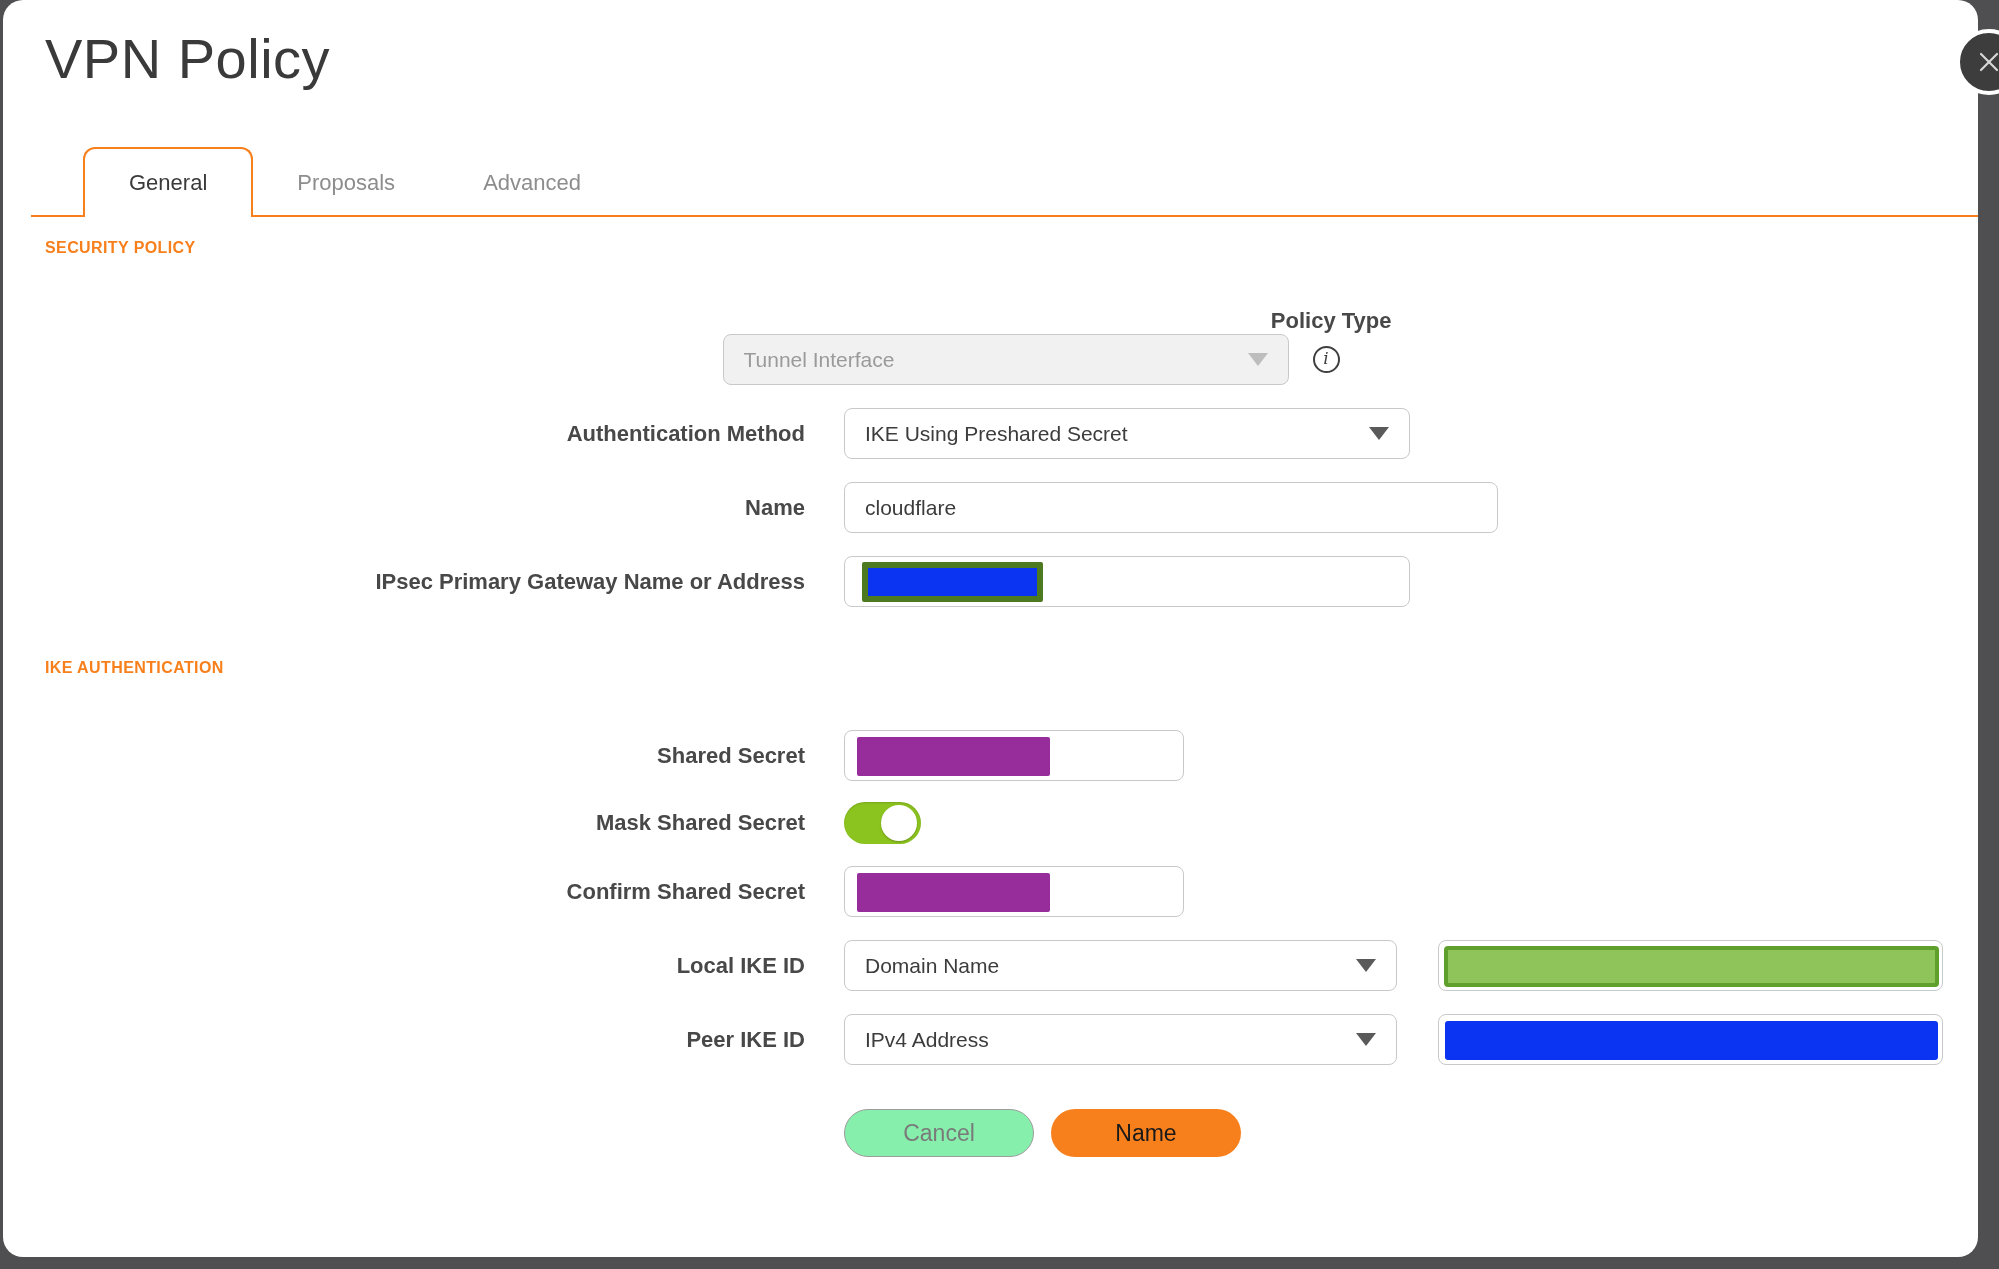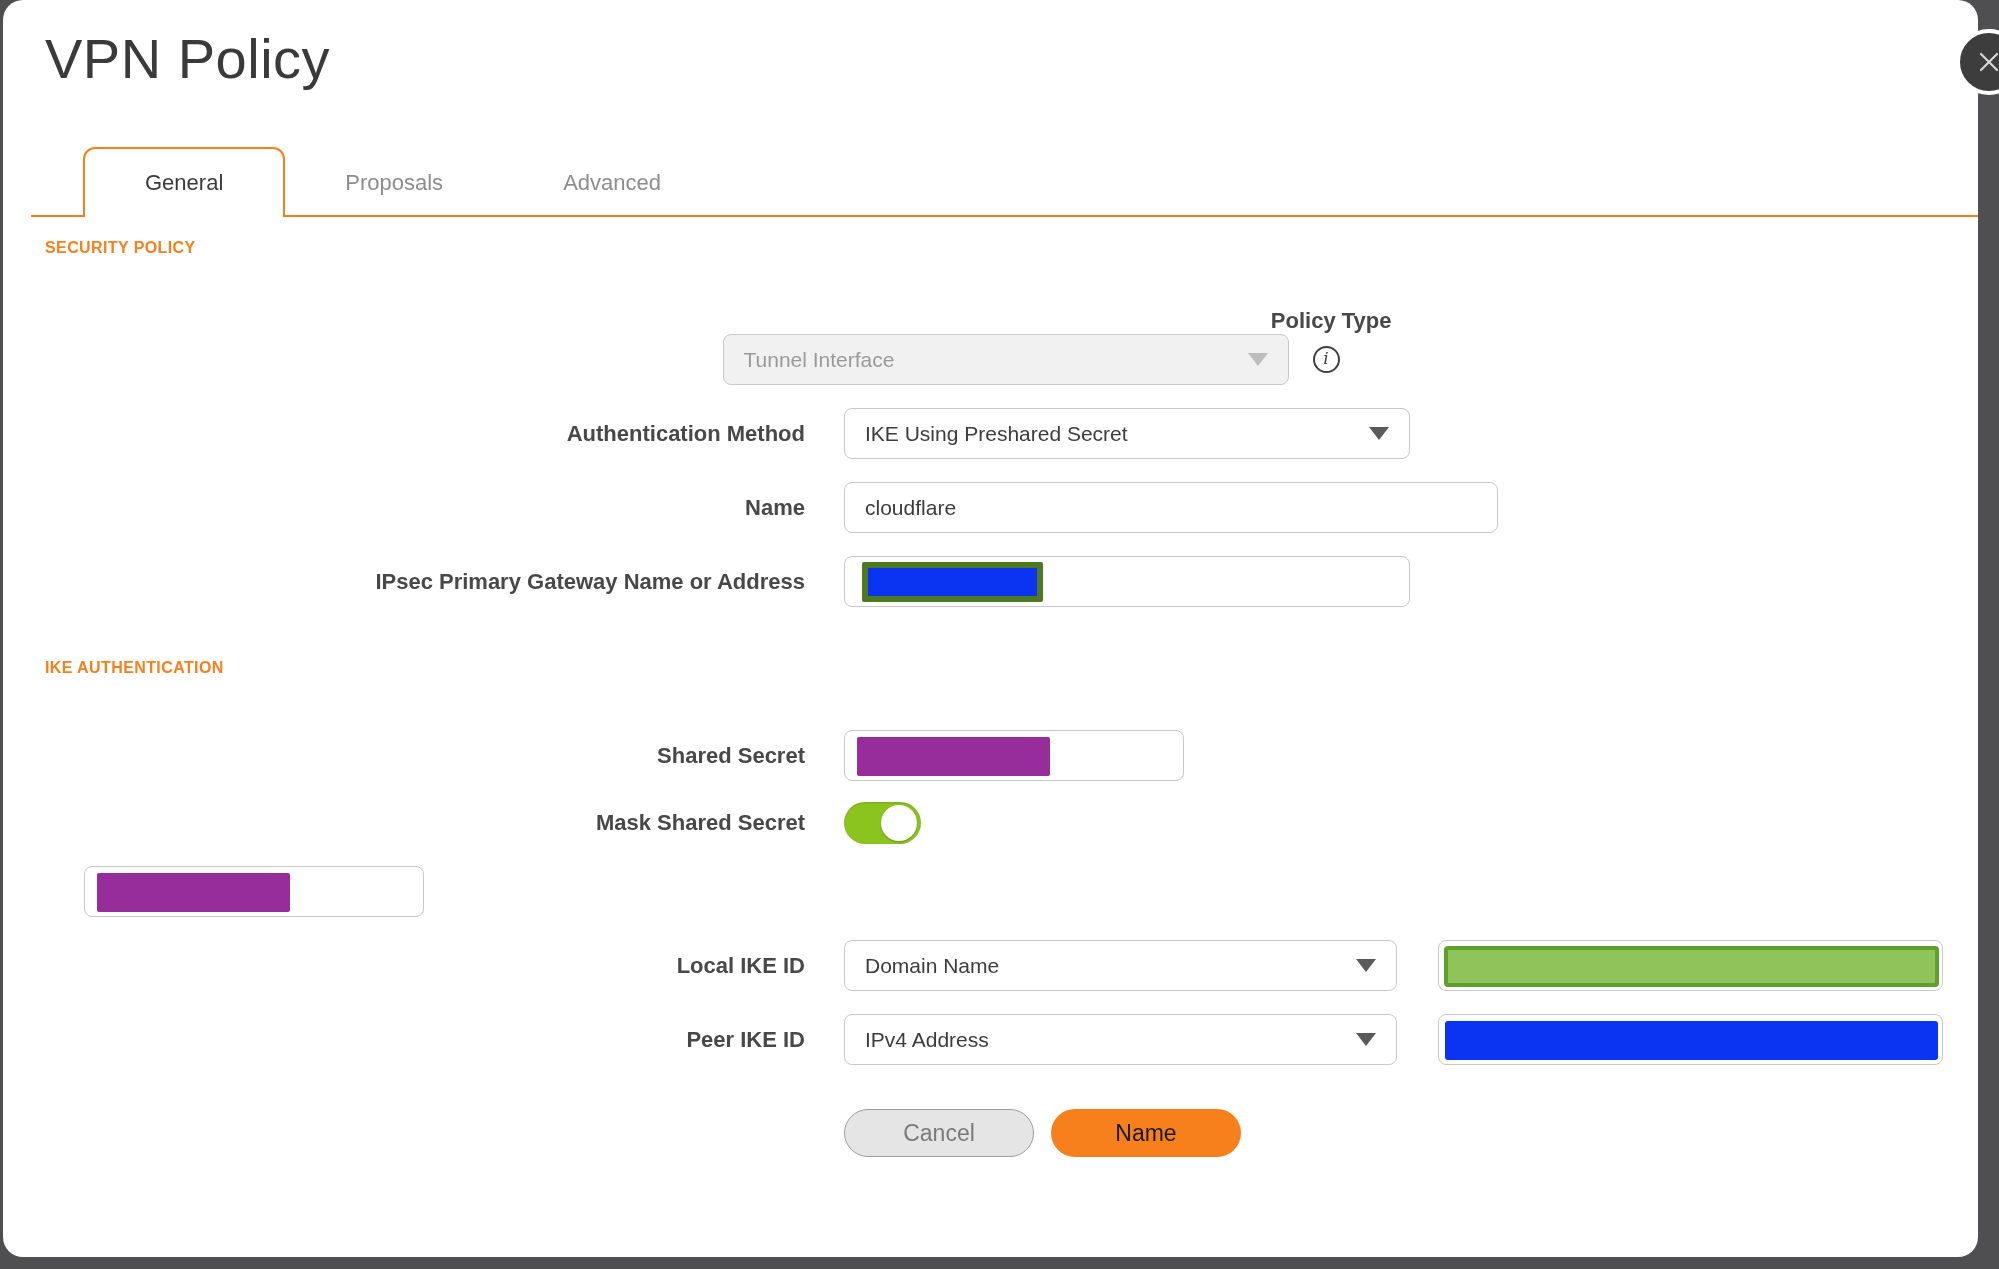--- a/index.html
+++ b/index.html
@@ -5,21 +5,21 @@
   html,body{margin:0;padding:0;}
   body{font-family:"Liberation Sans",sans-serif;}
   .page{position:relative;width:1999px;height:1269px;background:#4f4f51;overflow:hidden;}
   .modal{position:absolute;left:3px;top:0;width:1975px;height:1257px;background:#ffffff;border-radius:20px;box-sizing:border-box;}
 
   .dialog-title{margin:26px 0 0 42px;font-size:56px;font-weight:400;color:#3a3a3a;letter-spacing:0.5px;}
 
   
   .tabs{position:relative;display:flex;align-items:flex-end;margin-top:56px;height:70px;padding-left:80px;box-sizing:border-box;}
   .tabs-underline{position:absolute;left:28px;right:0;bottom:0;height:2px;background:var(--accent-orange,#f7801d);}
-  .tab{height:68px;display:flex;align-items:center;justify-content:center;padding:0 60px;font-size:22px;color:#8d8d8d;cursor:pointer;position:relative;}
+  .tab{height:68px;display:flex;align-items:center;justify-content:center;padding:0 44px;font-size:22px;color:#8d8d8d;cursor:pointer;position:relative;}
   .tab.active{background:#fff;border:2px solid var(--accent-orange,#f7801d);border-bottom:none;border-radius:12px 12px 0 0;color:#3a3a3a;z-index:2;height:70px;box-sizing:border-box;}
   .tab.active:after{content:"";position:absolute;left:0;right:0;bottom:-2px;height:2px;background:#fff;}
 
   .content{padding:0 0 0 42px;}
   .section-heading{font-size:16px;font-weight:bold;color:var(--accent-orange,#f7801d);letter-spacing:0.4px;margin-top:22px;height:24px;}
   .section-heading.second{margin-top:52px;}
 
   
   .row{display:flex;align-items:center;margin-top:23px;}
   .row.first{margin-top:45px;flex-direction:column;}
@@ -47,21 +47,21 @@
   .redact-green{margin:5px;width:495px;height:41px;box-sizing:border-box;background:var(--redaction-green-fill,#8ec45a);border:4px solid var(--redaction-green-border,#5fa02c);border-radius:4px;}
   .redact-blue{margin:6px;width:493px;height:39px;background:var(--redaction-blue,#0b34f2);border-radius:3px;}
 
   .info-badge{margin-left:24px;width:27px;height:27px;box-sizing:border-box;border:2px solid #3f3f3f;border-radius:50%;display:flex;align-items:center;justify-content:center;}
   .info-badge .i{font-family:"DejaVu Serif",serif;font-style:italic;font-size:17px;line-height:1;color:#3f3f3f;margin-top:-2px;}
 
   .toggle{width:77px;height:42px;border-radius:21px;background:var(--toggle-on-green,#8cc41f);position:relative;cursor:pointer;box-shadow:inset 0 1px 2px rgba(0,0,0,0.15);}
   .toggle .knob{position:absolute;top:3px;right:4px;width:36px;height:36px;border-radius:50%;background:#fff;box-shadow:0 1px 2px rgba(0,0,0,0.25);}
 
   .btn{height:48px;width:190px;border-radius:24px;display:flex;align-items:center;justify-content:center;font-size:23px;box-sizing:border-box;cursor:pointer;}
-  .btn.cancel{border:1.5px solid #9d9d9d;color:#7a7a7a;background:#e5e5e5;}
+  .btn.cancel{border:1.5px solid #9d9d9d;color:#7a7a7a;background:#86efac;}
   .btn.save{background:var(--accent-orange,#f7801d);color:#1a1a1a;margin-left:17px;}
 
   .close-btn{position:absolute;left:1956px;top:29px;width:58px;height:58px;border-radius:50%;background:#3d3d3d;border:4px solid #ffffff;box-sizing:content-box;display:flex;align-items:center;justify-content:center;cursor:pointer;z-index:5;}
 </style>
 </head>
 <body>
 
 <div class="page">
   <div class="modal">
 
@@ -137,20 +137,21 @@
       <div class="row mt21">
         <div class="flabel">Mask Shared Secret</div>
         <div class="ctl">
           <div class="toggle">
             <div class="knob"></div>
           </div>
         </div>
       </div>
 
       <div class="row mt22">
+        <div class="flabel">Confirm Shared Secret</div>
         <div class="ctl">
           <div class="valuebox short">
             <div class="redact-purple"></div>
           </div>
         </div>
       </div>
 
       <div class="row">
         <div class="flabel">Local IKE ID</div>
         <div class="ctl">

